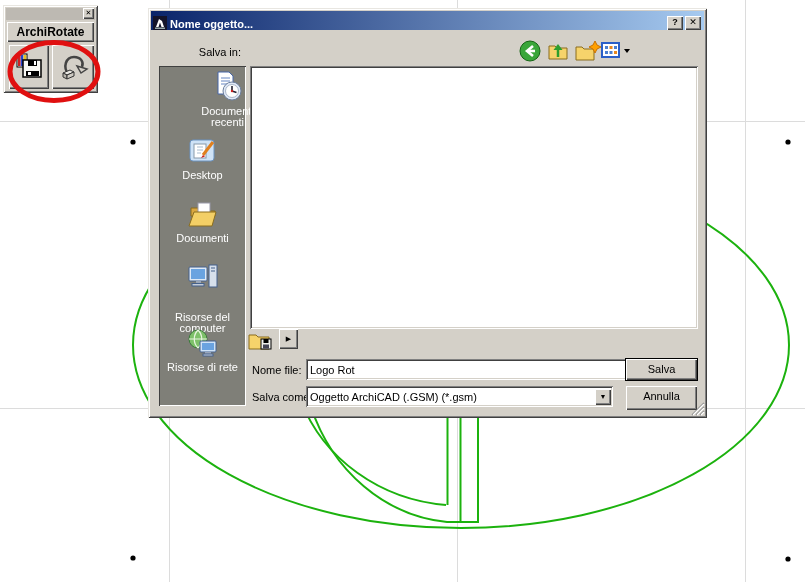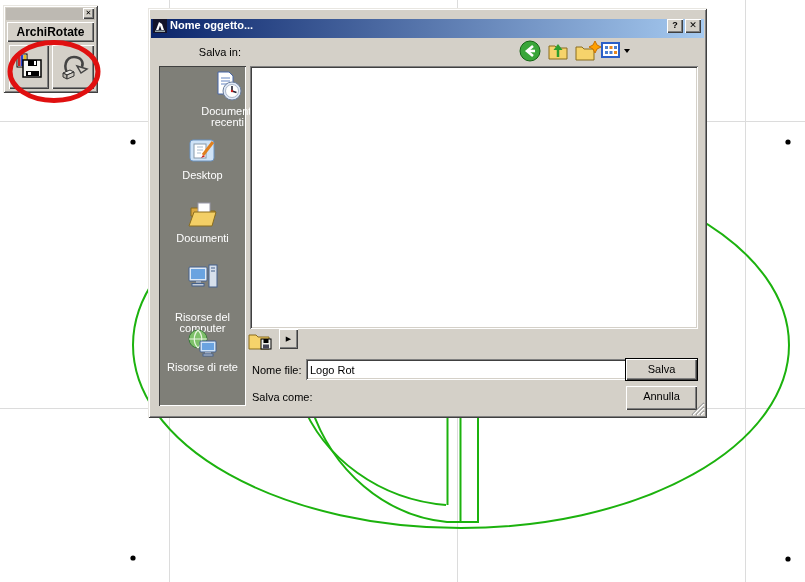--- a/index.html
+++ b/index.html
@@ -9,21 +9,21 @@
   
   .win{background:#d4d0c8;
        box-shadow:inset 1px 1px 0 #e8e6e1, inset -1px -1px 0 #404040,
                   inset 2px 2px 0 #fff,    inset -2px -2px 0 #808080;}
   .raised{background:#d4d0c8;border:none;
        box-shadow:inset 1px 1px 0 #fff, inset -1px -1px 0 #404040, inset -2px -2px 0 #808080;}
   .default-btn{box-shadow:0 0 0 1px #000, inset 1px 1px 0 #fff, inset -1px -1px 0 #404040, inset -2px -2px 0 #808080;}
   .sunken{background:#fff;
        box-shadow:inset 1px 1px 0 #808080, inset -1px -1px 0 #fff,
                   inset 2px 2px 0 #404040, inset -2px -2px 0 #d4d0c8;}
-  .titlebar{background:linear-gradient(to right,#0a246a,#a6caf0);display:flex;align-items:flex-start;margin-top:8px;}
+  .titlebar{background:linear-gradient(to right,#0a246a,#a6caf0);display:flex;align-items:flex-end;}
   .titletext{color:#fff;font-weight:bold;font-size:11px;padding-left:3px;flex:1;white-space:nowrap;}
   .cap-btn{width:16px;height:14px;text-align:center;line-height:13px;font-size:9px;font-weight:bold;color:#000;}
   .combo{display:flex;align-items:center;}
   .combo .txt{flex:1;padding-left:4px;white-space:nowrap;overflow:hidden;}
   .drop-btn{width:16px;height:16px;margin:2px;text-align:center;line-height:15px;font-size:7px;}
   .lbl{white-space:nowrap;}
   .places{background:#7f7f78;
        box-shadow:inset 1px 1px 0 #404040, inset -1px -1px 0 #fff;}
   .place-item{position:absolute;left:0;width:100%;display:flex;flex-direction:column;align-items:center;cursor:pointer;}
   .place-item .plabel{color:#fff;font-size:11px;text-align:center;line-height:11px;margin-top:4px;width:82px;}
@@ -210,20 +210,26 @@
       <span class="txt">Logo Rot</span>
       <div class="raised drop-btn">
         <span>▼</span>
       </div>
     </div>
     <div class="abs raised default-btn" style="left:478px;top:351px;width:71px;height:21px;text-align:center;line-height:21px;">
       <span>Salva</span>
     </div>
 
     <span class="abs lbl" style="left:104px;top:383px;">Salva come:</span>
+    <div class="abs sunken combo" style="left:158px;top:378px;width:307px;height:21px;">
+      <span class="txt">Oggetto ArchiCAD (.GSM) (*.gsm)</span>
+      <div class="raised drop-btn">
+        <span>▼</span>
+      </div>
+    </div>
     <div class="abs raised" style="left:478px;top:378px;width:71px;height:24px;text-align:center;line-height:20px;">
       <span>Annulla</span>
     </div>
 
     <svg class="abs grip-lines" style="left:543px;top:394px;" width="14" height="14">
       <line x1="13" y1="1" x2="1" y2="13" stroke="#808080"></line>
       <line x1="13" y1="2" x2="2" y2="13" stroke="#fff"></line>
       <line x1="13" y1="5" x2="5" y2="13" stroke="#808080"></line>
       <line x1="13" y1="6" x2="6" y2="13" stroke="#fff"></line>
       <line x1="13" y1="9" x2="9" y2="13" stroke="#808080"></line>

